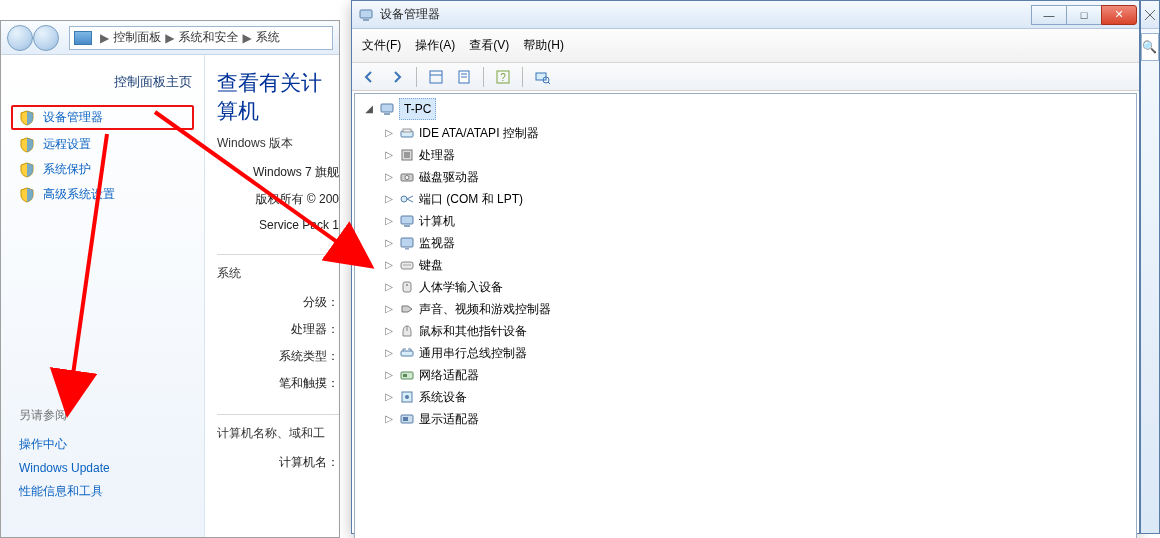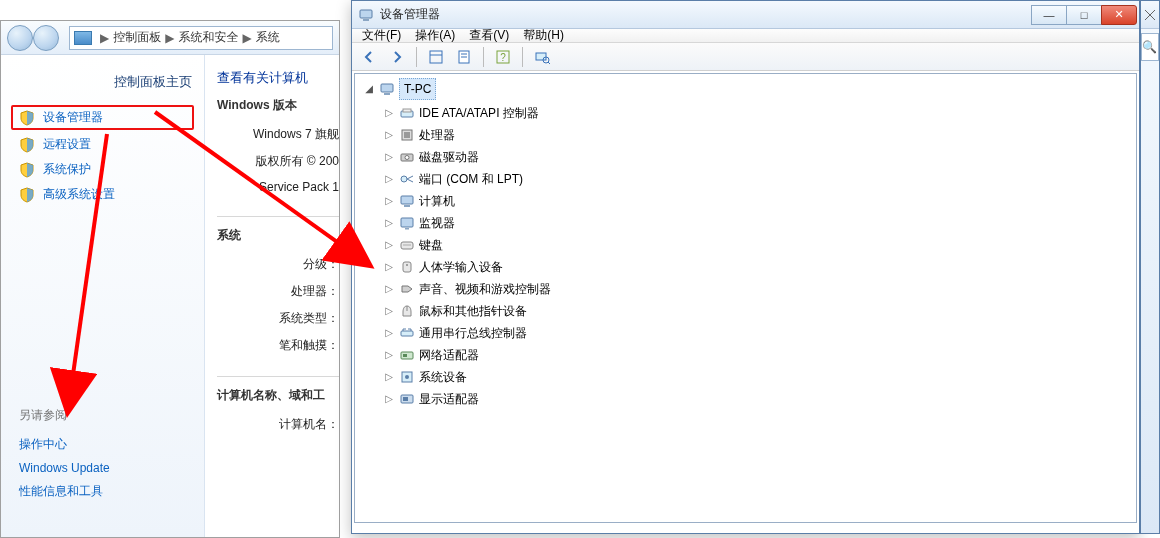--- a/index.html
+++ b/index.html
@@ -17,34 +17,34 @@
   .cp-side { width: 204px; background: linear-gradient(#fff,#eef4fb); padding: 14px 0 0 0; font-size: 12px; border-right: 1px solid #d9e4f1; }
   .cp-home { color:#1a3e74; padding: 4px 12px 12px; font-size:13px;text-align:right; }
   .cp-link { display:flex; align-items:center; gap:8px; padding: 4px 18px; color: #0b62c1; cursor:pointer; }
   .cp-link.highlight { border: 2px solid #e11; border-radius: 2px; margin: 2px 10px; padding: 2px 6px; }
   .shield-icon { width:16px; height:16px; display:inline-block; }
   .shield-icon svg { width:16px; height:16px; }
   .cp-seealso { margin-top: 200px; padding: 0 18px; }
   .cp-seealso h4 { font-weight:normal; color:#777; font-size:12px; margin-bottom:8px; }
   .cp-seealso .lnk { color:#0b62c1; font-size:12px; padding:4px 0; cursor:pointer; }
   .cp-main { flex:1; padding: 14px 0 0 12px; font-size:12px; color:#000; overflow:hidden; }
-  .cp-main h2 { color:#003399; font-size:13px; font-weight:normal; margin-bottom:8px; }
-  .cp-main .lbl { color:#333; margin: 10px 0 6px; font-weight: bold; }
+  .cp-main h2 { color:#003399; font-size:21px; font-weight:normal; margin-bottom:8px; }
+  .cp-main .lbl { color:#333; margin: 10px 0 6px; }
   .cp-main .sub { color:#222; padding: 6px 0 4px 18px; text-align: right; }
   .cp-main .dv  { height:1px; background:#d8d8d8; margin: 18px 0 6px; }
 
   
   .dm-window { position: absolute; left: 351px; top: 0; width: 789px; height: 534px; border: 1px solid #5a7ea8; background: #fff; box-shadow: 0 4px 14px rgba(0,0,0,0.25); }
   .dm-titlebar { height: 28px; background: linear-gradient(#f4f9fe,#dbe8f6); display:flex; align-items:center; padding: 0 2px 0 6px; border-bottom: 1px solid #b5c8de; }
   .dm-title-icon { width:16px; height:16px; margin-right:6px; display:flex; align-items:center; justify-content:center; }
   .dm-title { flex:1; font-size:12px; color:#222; }
   .win-btns { display:flex; }
   .win-btn { width: 36px; height: 20px; border:1px solid #8aa6c4; background: linear-gradient(#f6fbff,#d8e7f5); display:flex; align-items:center; justify-content:center; font-size:11px; color:#333; margin-left:-1px; cursor:pointer; }
   .win-btn.close { background: linear-gradient(#f08a7a,#d9432a); border-color:#a6321e; color:#fff; border-top-right-radius:3px; border-bottom-right-radius:3px; }
-  .dm-menubar { height: 14px; display:flex; align-items:center; gap: 14px; padding: 0 10px; font-size:12px; border-bottom:1px solid #d7d7d7; background: linear-gradient(#fdfdfd,#f1f1f1); text-align: right; }
+  .dm-menubar { height: 34px; display:flex; align-items:center; gap: 14px; padding: 0 10px; font-size:12px; border-bottom:1px solid #d7d7d7; background: linear-gradient(#fdfdfd,#f1f1f1); text-align: right; }
   .dm-iconbar { height: 28px; display:flex; align-items:center; gap:6px; padding: 0 6px; border-bottom: 1px solid #d0d0d0; background: linear-gradient(#fbfbfb,#eef2f7); }
   .tb-sep { width:1px; height:20px; background:#bcbcbc; margin:0 2px; }
   .tb-btn { width:22px; height:22px; border:1px solid transparent; display:flex; align-items:center; justify-content:center; border-radius:2px; cursor:pointer; }
   .tb-btn svg { width:16px; height:16px; }
   .dm-content { position:relative; background:#fff; margin:2px; border:1px solid #9aaec6; height: calc(100% - 28px - 22px - 28px - 4px); overflow:auto; }
   .tree { padding: 4px 0 4px 8px; font-size:12px; line-height:20px; }
   .tree-root { display:flex; align-items:center; gap:4px; }
   .tree-root .expander { width:12px; text-align:center; color:#555; cursor:pointer; font-size:10px; }
   .root-label { background:#d6e8fb; border:1px dotted #7aa7d4; padding:0 4px; }
   .tree-children { padding-left: 20px; margin-top:2px; }

